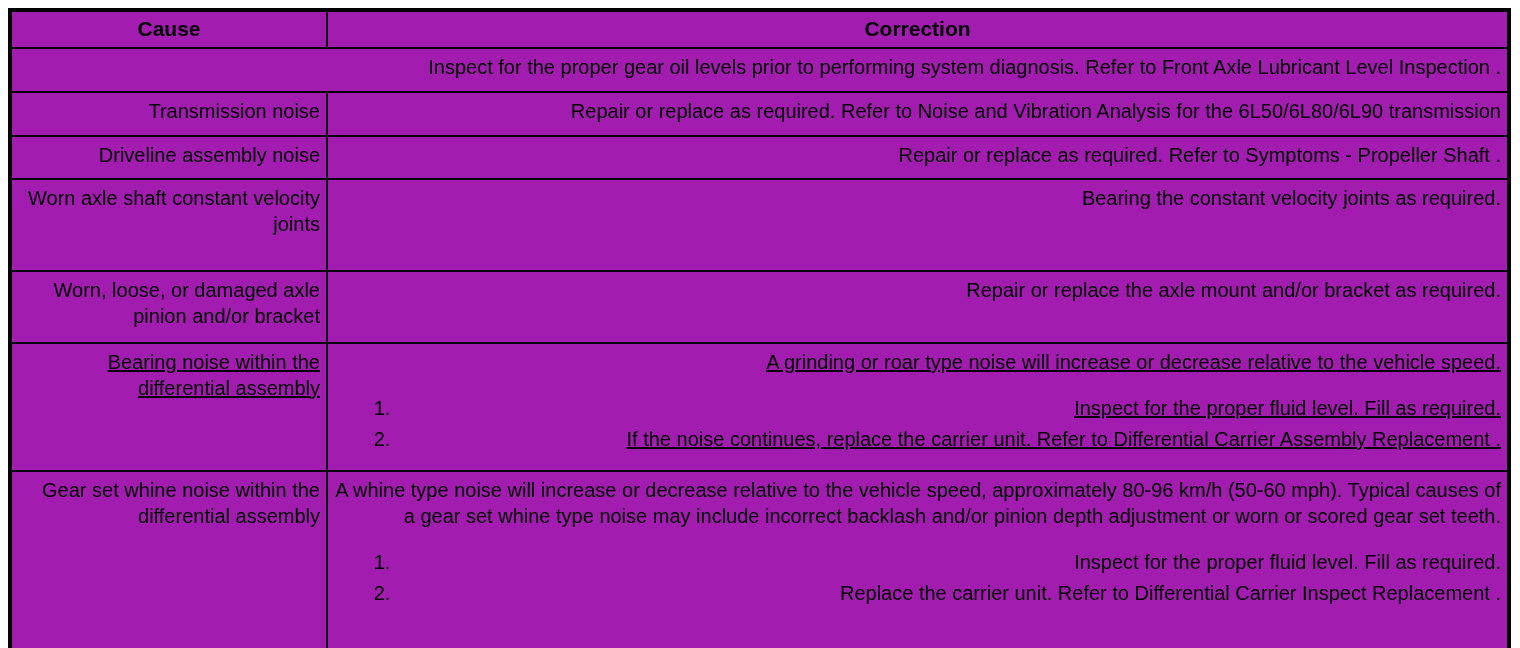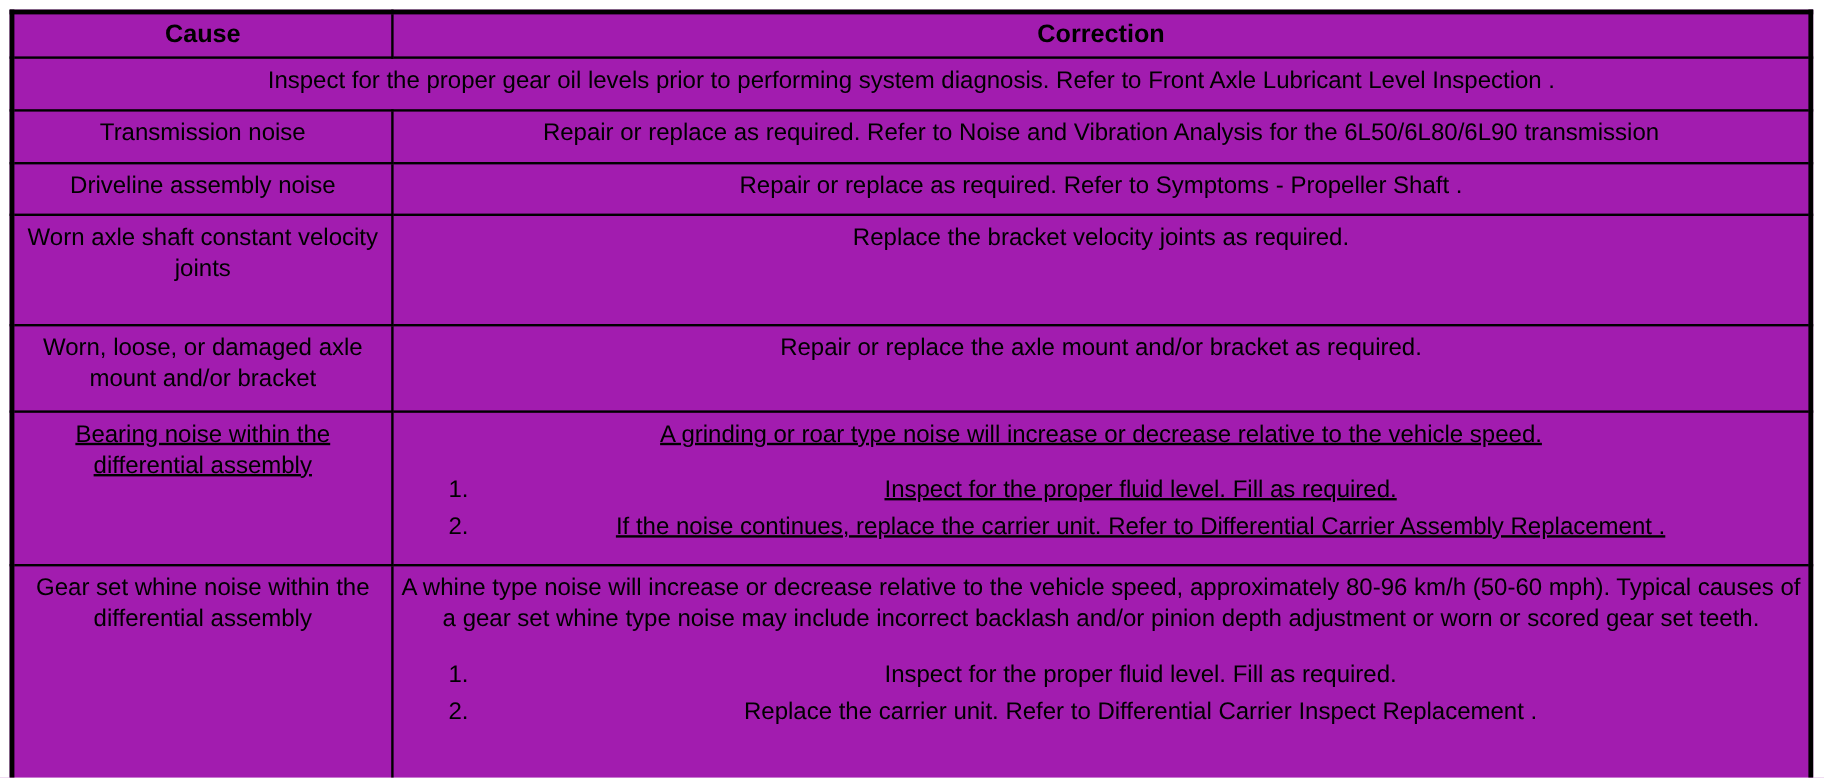--- a/index.html
+++ b/index.html
@@ -21,21 +21,21 @@
     border-collapse: collapse;
     table-layout: fixed;
     width: 1503px;
     border: 4px solid #000000;
     background: #a21caf;
   }
   table.diag col.cause-col { width: 317px; }
   table.diag th, table.diag td {
     border: 2px solid #000000;
     vertical-align: top;
-    text-align: center;
+    text-align: right;
     padding: 5px 6px;
     font-size: 20px;
     line-height: 26px;
     overflow: hidden;
   }
   table.diag th {
     text-align: center;
     font-weight: bold;
     font-size: 21px;
     padding: 4px 6px;
@@ -80,24 +80,24 @@
       <tr class="row-1">
         <td>Transmission noise</td>
         <td>Repair or replace as required. Refer to Noise and Vibration Analysis for the 6L50/6L80/6L90 transmission</td>
       </tr>
       <tr class="row-2">
         <td>Driveline assembly noise</td>
         <td>Repair or replace as required. Refer to Symptoms - Propeller Shaft .</td>
       </tr>
       <tr class="row-3">
         <td>Worn axle shaft constant velocity joints</td>
-        <td>Replace the bracket velocity joints as required.</td>
+        <td>Bearing the constant velocity joints as required.</td>
       </tr>
       <tr class="row-4">
-        <td>Worn, loose, or damaged axle mount and/or bracket</td>
+        <td>Worn, loose, or damaged axle pinion and/or bracket</td>
         <td>Repair or replace the axle mount and/or bracket as required.</td>
       </tr>
       <tr class="row-5">
         <td>Bearing noise within the differential assembly</td>
         <td>
           <p>A grinding or roar type noise will increase or decrease relative to the vehicle speed.</p>
           <ol>
             <li>Inspect for the proper fluid level. Fill as required.</li>
             <li>If the noise continues, replace the carrier unit. Refer to Differential Carrier Assembly Replacement .</li>
           </ol>

